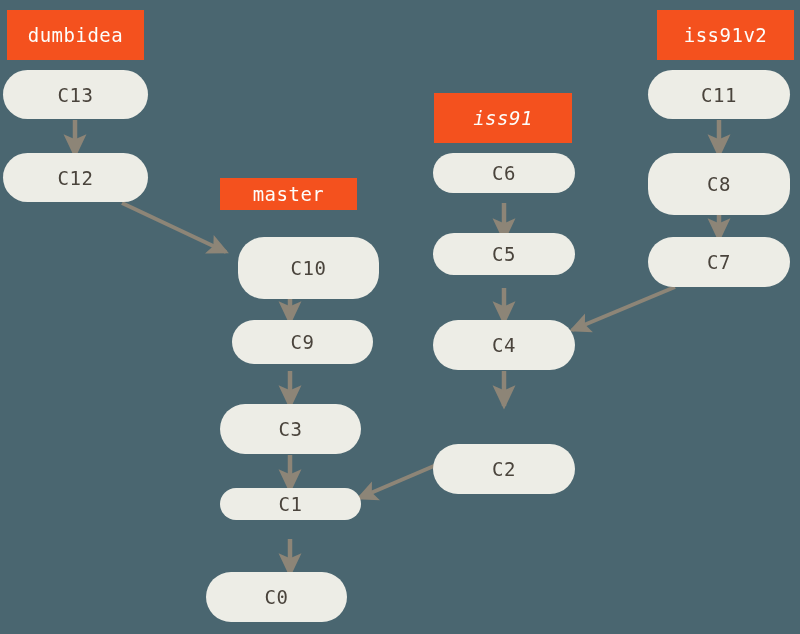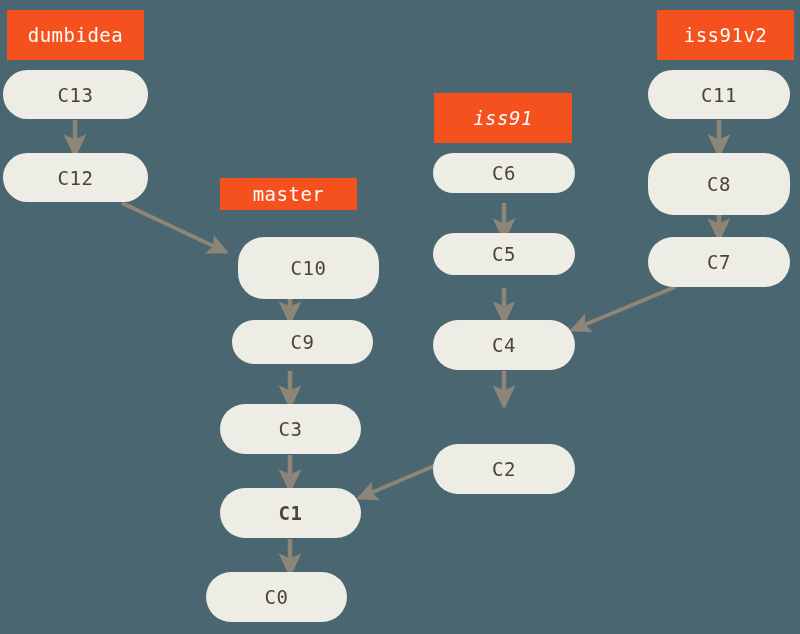--- a/index.html
+++ b/index.html
@@ -89,21 +89,21 @@
       <div class="branch-badge" style="left: 220px; top: 178px; width: 137px; height: 32px;">master</div>
       <div class="branch-badge" style="left: 434px; top: 93px; width: 138px; height: 50px; font-style: italic;">iss91</div>
       <div class="branch-badge" style="left: 650px; top: 10px; width: 137px; height: 50px; margin-left: 7px;">iss91v2</div>
     </div>
   <div id="commits-group">
       <div class="commit-node" style="left: 3px; top: 70px; width: 145px; height: 49px;">C13</div>
       <div class="commit-node" style="left: 3px; top: 153px; width: 145px; height: 49px;">C12</div>
       <div class="commit-node" style="left: 238px; top: 237px; width: 141px; height: 62px;">C10</div>
       <div class="commit-node" style="left: 232px; top: 320px; width: 141px; height: 44px;">C9</div>
       <div class="commit-node" style="left: 220px; top: 404px; width: 141px; height: 50px;">C3</div>
-      <div class="commit-node" style="left: 220px; top: 488px; width: 141px; height: 50px; font-weight: bold;">C1</div>
+      <div class="commit-node" style="left: 220px; top: 488px; width: 141px; height: 32px;">C1</div>
       <div class="commit-node" style="left: 206px; top: 572px; width: 141px; height: 50px;">C0</div>
       <div class="commit-node" style="left: 433px; top: 153px; width: 142px; height: 40px;">C6</div>
       <div class="commit-node" style="left: 433px; top: 233px; width: 142px; height: 42px;">C5</div>
       <div class="commit-node" style="left: 433px; top: 320px; width: 142px; height: 50px;">C4</div>
       <div class="commit-node" style="left: 433px; top: 404px; width: 142px; height: 50px; margin-top: 40px;">C2</div>
       <div class="commit-node" style="left: 648px; top: 70px; width: 142px; height: 49px;">C11</div>
       <div class="commit-node" style="left: 648px; top: 153px; width: 142px; height: 62px;">C8</div>
       <div class="commit-node" style="left: 648px; top: 237px; width: 142px; height: 50px;">C7</div>
     </div>
 

